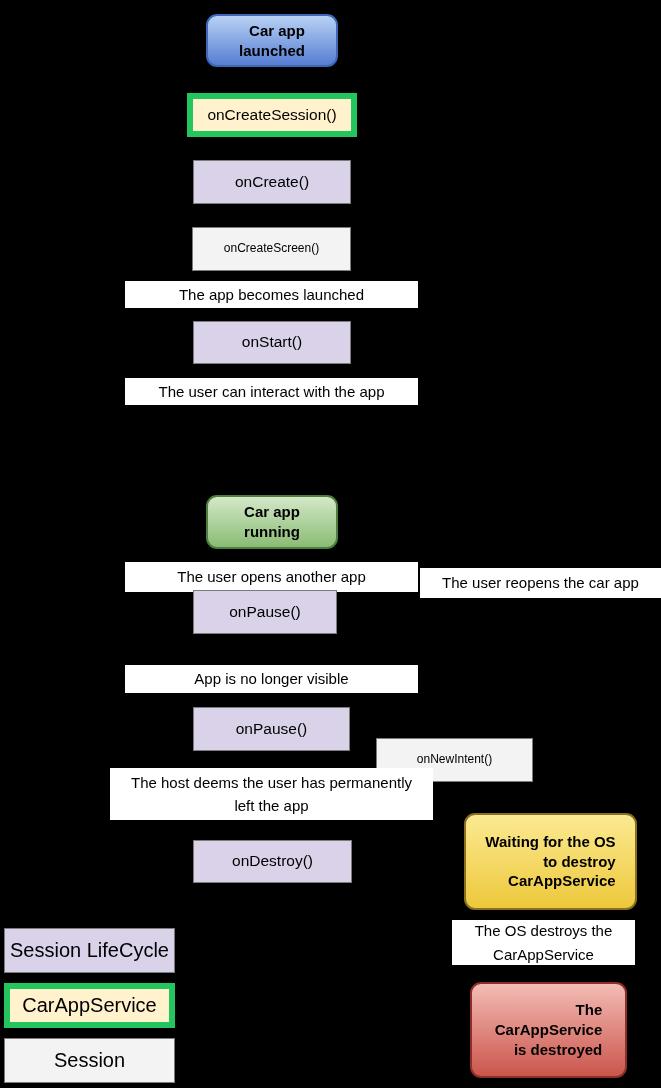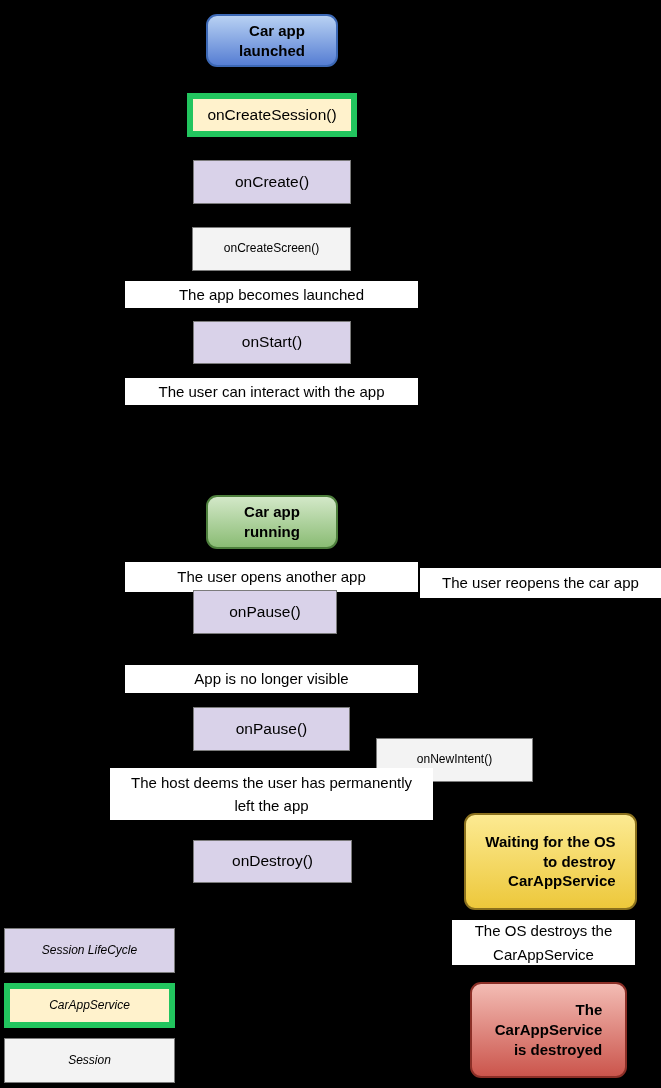--- a/index.html
+++ b/index.html
@@ -34,21 +34,21 @@
     border-radius: 11px;
     border: 2px solid;
     box-shadow: 0 2px 3px rgba(0,0,0,0.55);
     text-align: right;
   }
   .state-blue   { background: linear-gradient(180deg, #b8d1f3, #567ed3); border-color: #3c68b5; }
   .state-green  { background: linear-gradient(180deg, #d3e8c8, #8abc74); border-color: #4d7f3c; }
   .state-yellow { background: linear-gradient(180deg, #fcea92, #edc83b); border-color: #8a701d; }
   .state-red    { background: linear-gradient(180deg, #f3bcb4, #cb554c); border-color: #8b2f27; }
   
-  .legend-box { font-style: italic; font-size: 12px; }
+  .legend-box { font-size: 20px; }
 </style>
 </head>
 <body>
 
 <div class="canvas">
 
   <div class="node state state-blue" style="left:206px; top:14px; width:132px; height:53px;">Car app
 launched</div>
 
   <div class="node fill-cream" style="left:187px; top:93px; width:170px; height:44px;">onCreateSession()</div>

